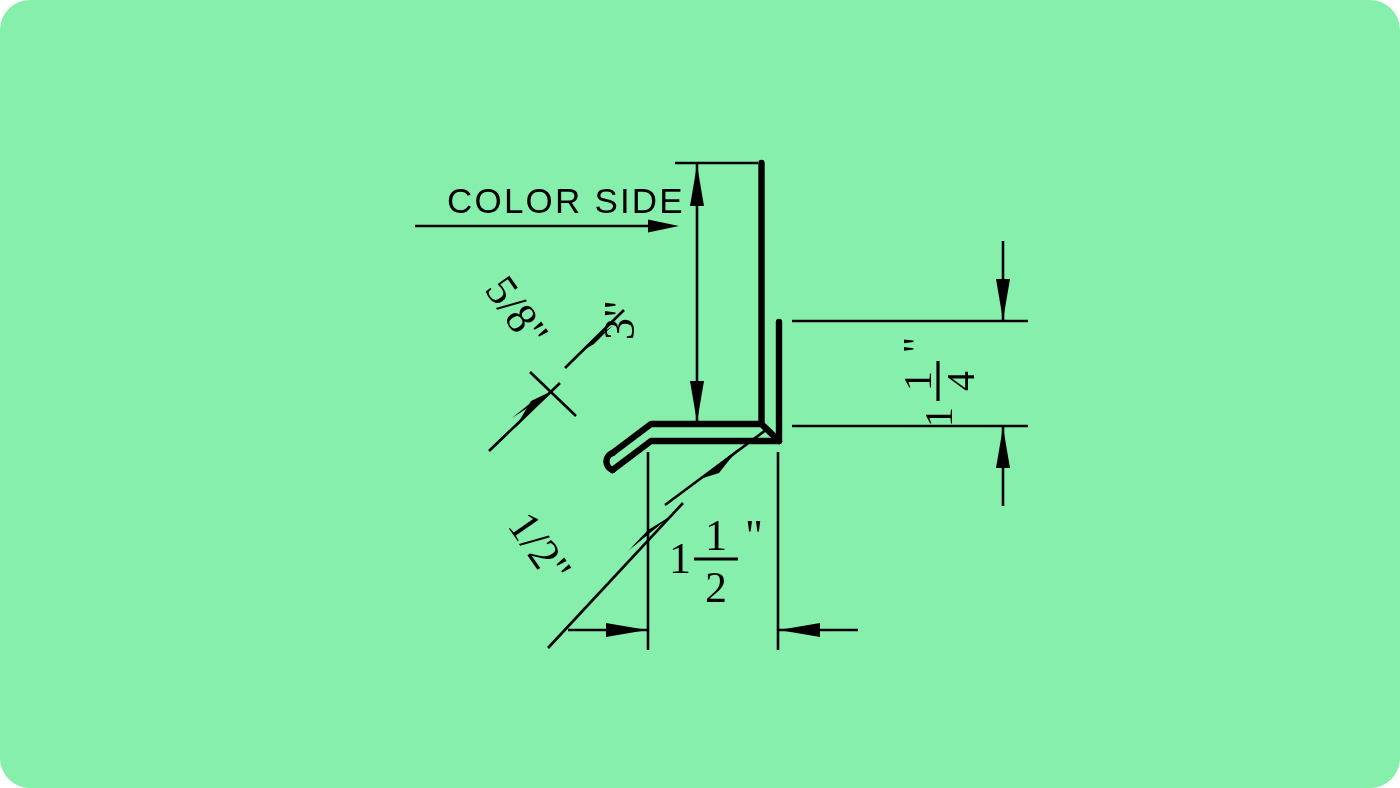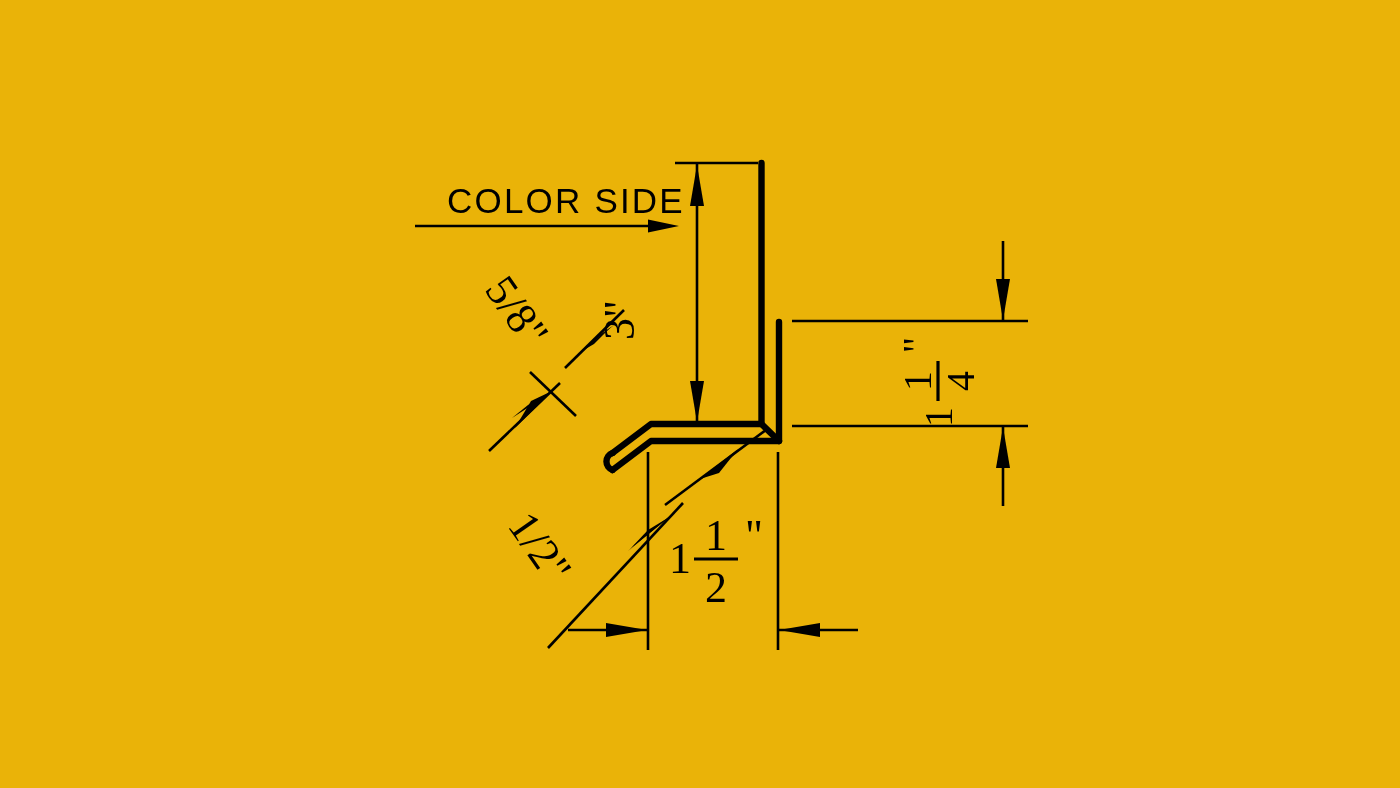--- a/index.html
+++ b/index.html
@@ -10,21 +10,22 @@
   body {
     width: 1400px;
     height: 788px;
     overflow: hidden;
     font-family: "Liberation Sans", sans-serif;
   }
   #drawing-root {
     position: relative;
     width: 1400px;
     height: 788px;
-    background: #eab308;
+    background: #86efac;
+    border-radius: 30px;
   }
   svg.sheet {
     display: block;
     width: 1400px;
     height: 788px;
   }
   .profile-line {
     fill: none;
     stroke: #000000;
     stroke-width: 6.4;

